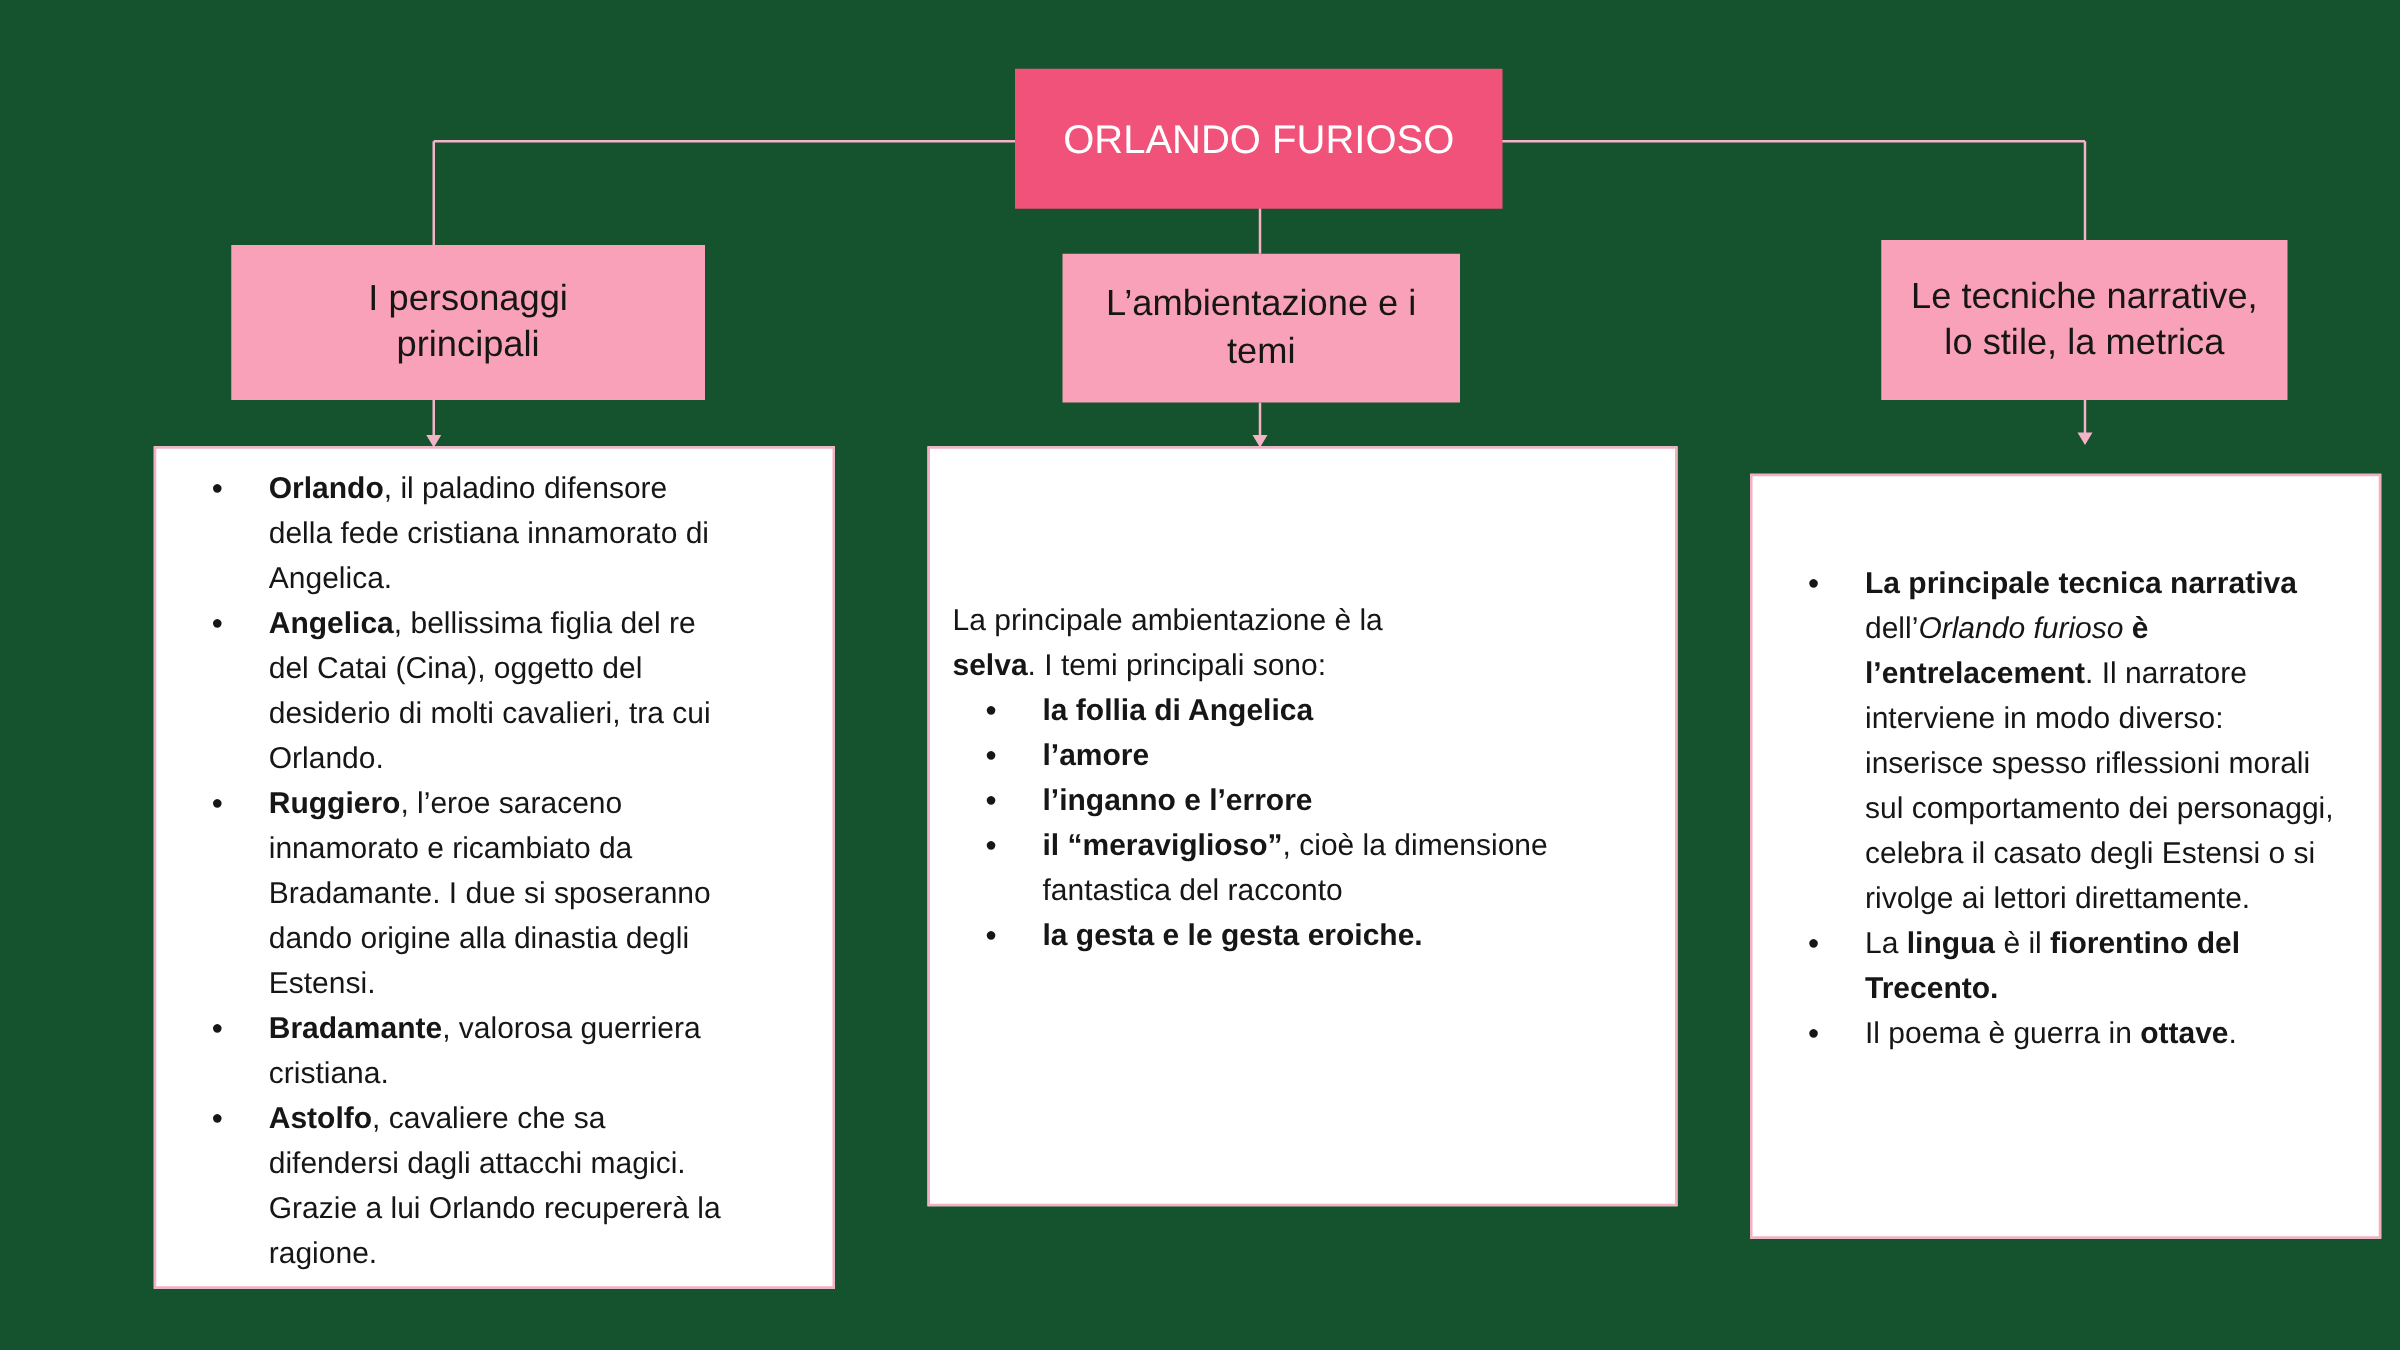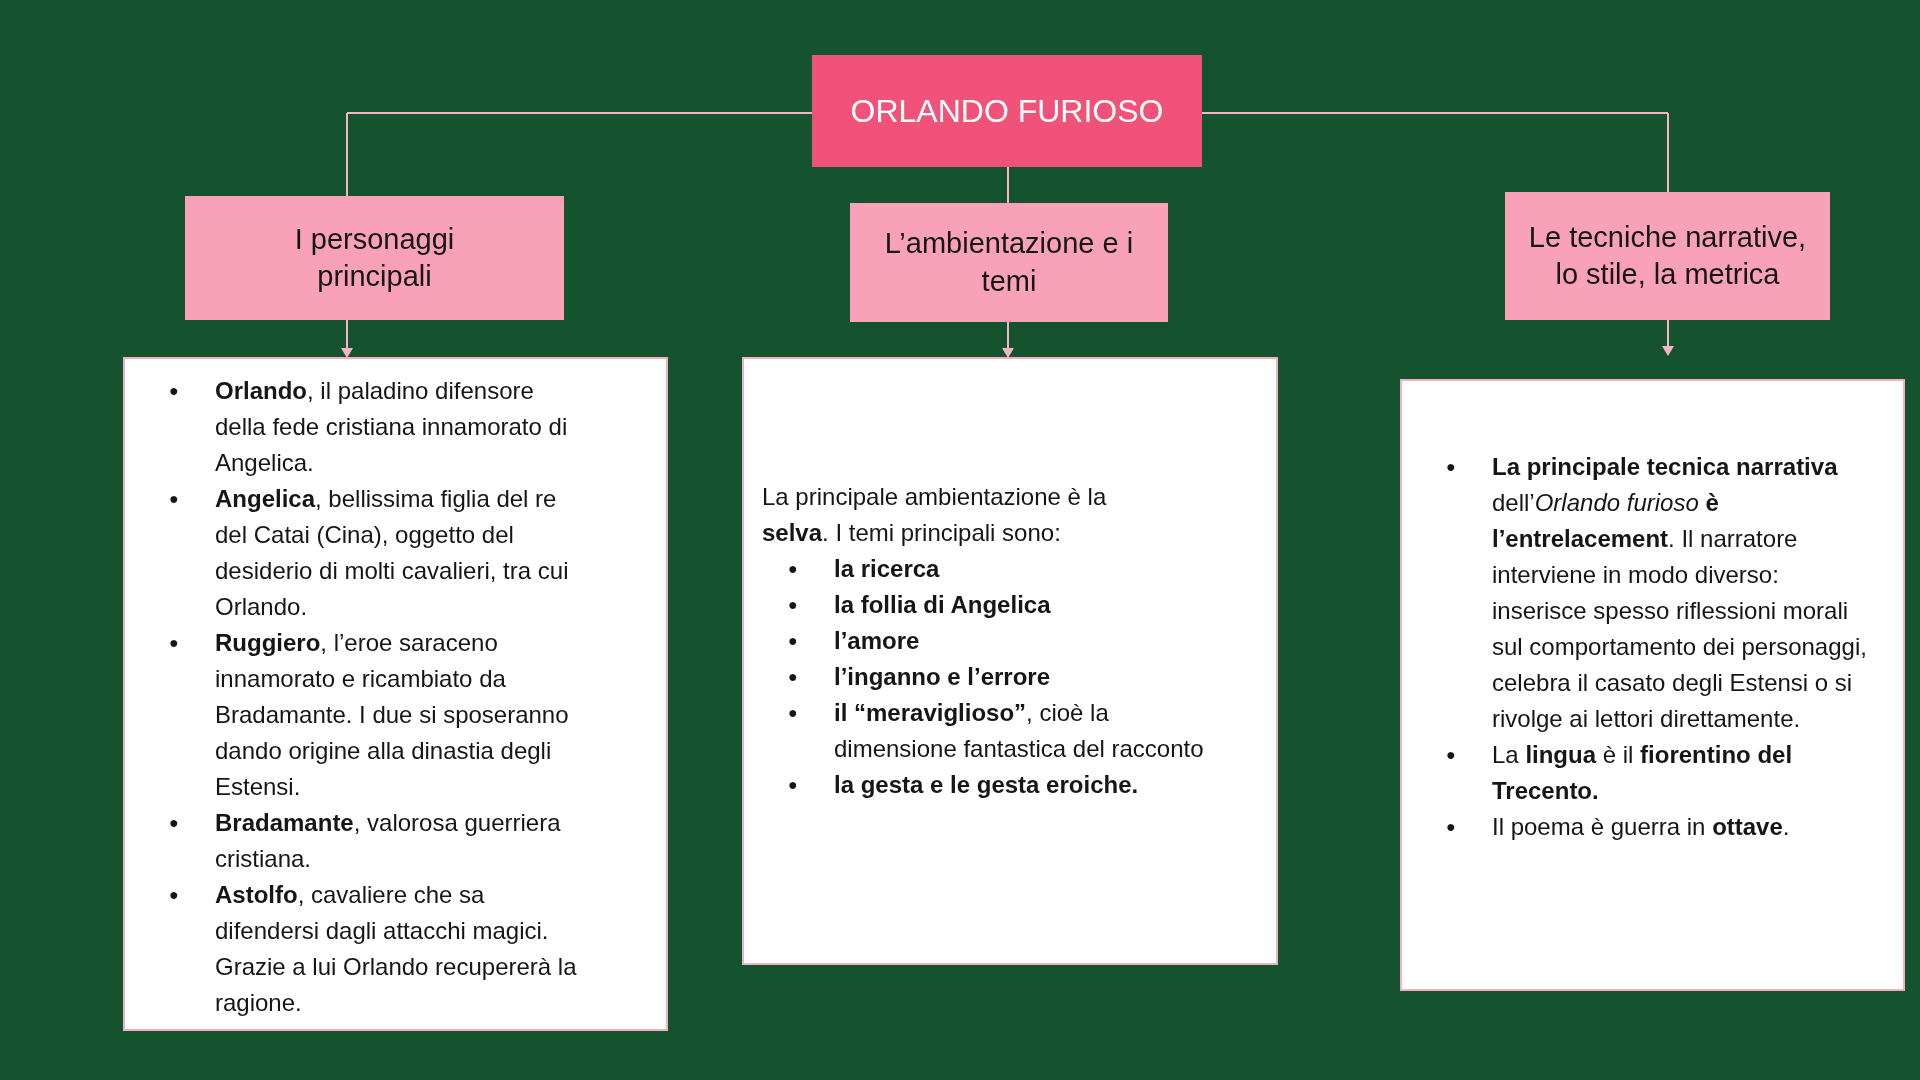--- a/index.html
+++ b/index.html
@@ -39,21 +39,21 @@
   .b2 .label { max-width: 270px; }
   .b3 .label { max-width: 300px; }
 
   .content-box {
     position: absolute;
     background: #ffffff;
     border: 2px solid var(--content-border, #f3b0c3);
     font-size: 24px; line-height: 36px;
   }
   .c1 { left: 75px;   top: 357px; width: 545px; height: 674px; padding-top: 14px; margin-left: 48px; }
-  .c2 { left: 742px;  top: 357px; width: 536px; height: 608px; padding-top: 120px; }
+  .c2 { left: 742px;  top: 357px; width: 600px; height: 608px; padding-top: 120px; }
   .c3 { left: 1400px; top: 355px; width: 505px; height: 612px; padding-top: 68px; margin-top: 24px; }
 
   .content-list { list-style: none; }
   .content-list li { position: relative; padding-left: 90px; }
   .content-list li::before {
     content: "\25CF";
     position: absolute; left: 44px; top: 0;
     font-size: 16px;
   }
   .c1 .content-list li { padding-right: 75px; }
@@ -108,21 +108,20 @@
       <li><span class="b">Angelica</span><span>, bellissima figlia del re del Catai (Cina), oggetto del desiderio di molti cavalieri, tra cui Orlando.</span></li>
       <li><span class="b">Ruggiero</span><span>, l’eroe saraceno innamorato e ricambiato da Bradamante. I due si sposeranno dando origine alla dinastia degli Estensi.</span></li>
       <li><span class="b">Bradamante</span><span>, valorosa guerriera cristiana.</span></li>
       <li><span class="b">Astolfo</span><span>, cavaliere che sa difendersi dagli attacchi magici. Grazie a lui Orlando recupererà la ragione.</span></li>
     </ul>
   </div>
 
   <div class="content-box c2">
     <p class="intro"><span>La principale ambientazione è la </span><span class="b">selva</span><span>. I temi principali sono:</span></p>
     <ul class="content-list">
-      <li><span class="b">la ricerca</span></li>
       <li><span class="b">la follia di Angelica</span></li>
       <li><span class="b">l’amore</span></li>
       <li><span class="b">l’inganno e l’errore</span></li>
       <li><span class="b">il “meraviglioso”</span><span>, cioè la dimensione fantastica del racconto</span></li>
       <li><span class="b">la gesta e le gesta eroiche.</span></li>
     </ul>
   </div>
 
   <div class="content-box c3">
     <ul class="content-list">

